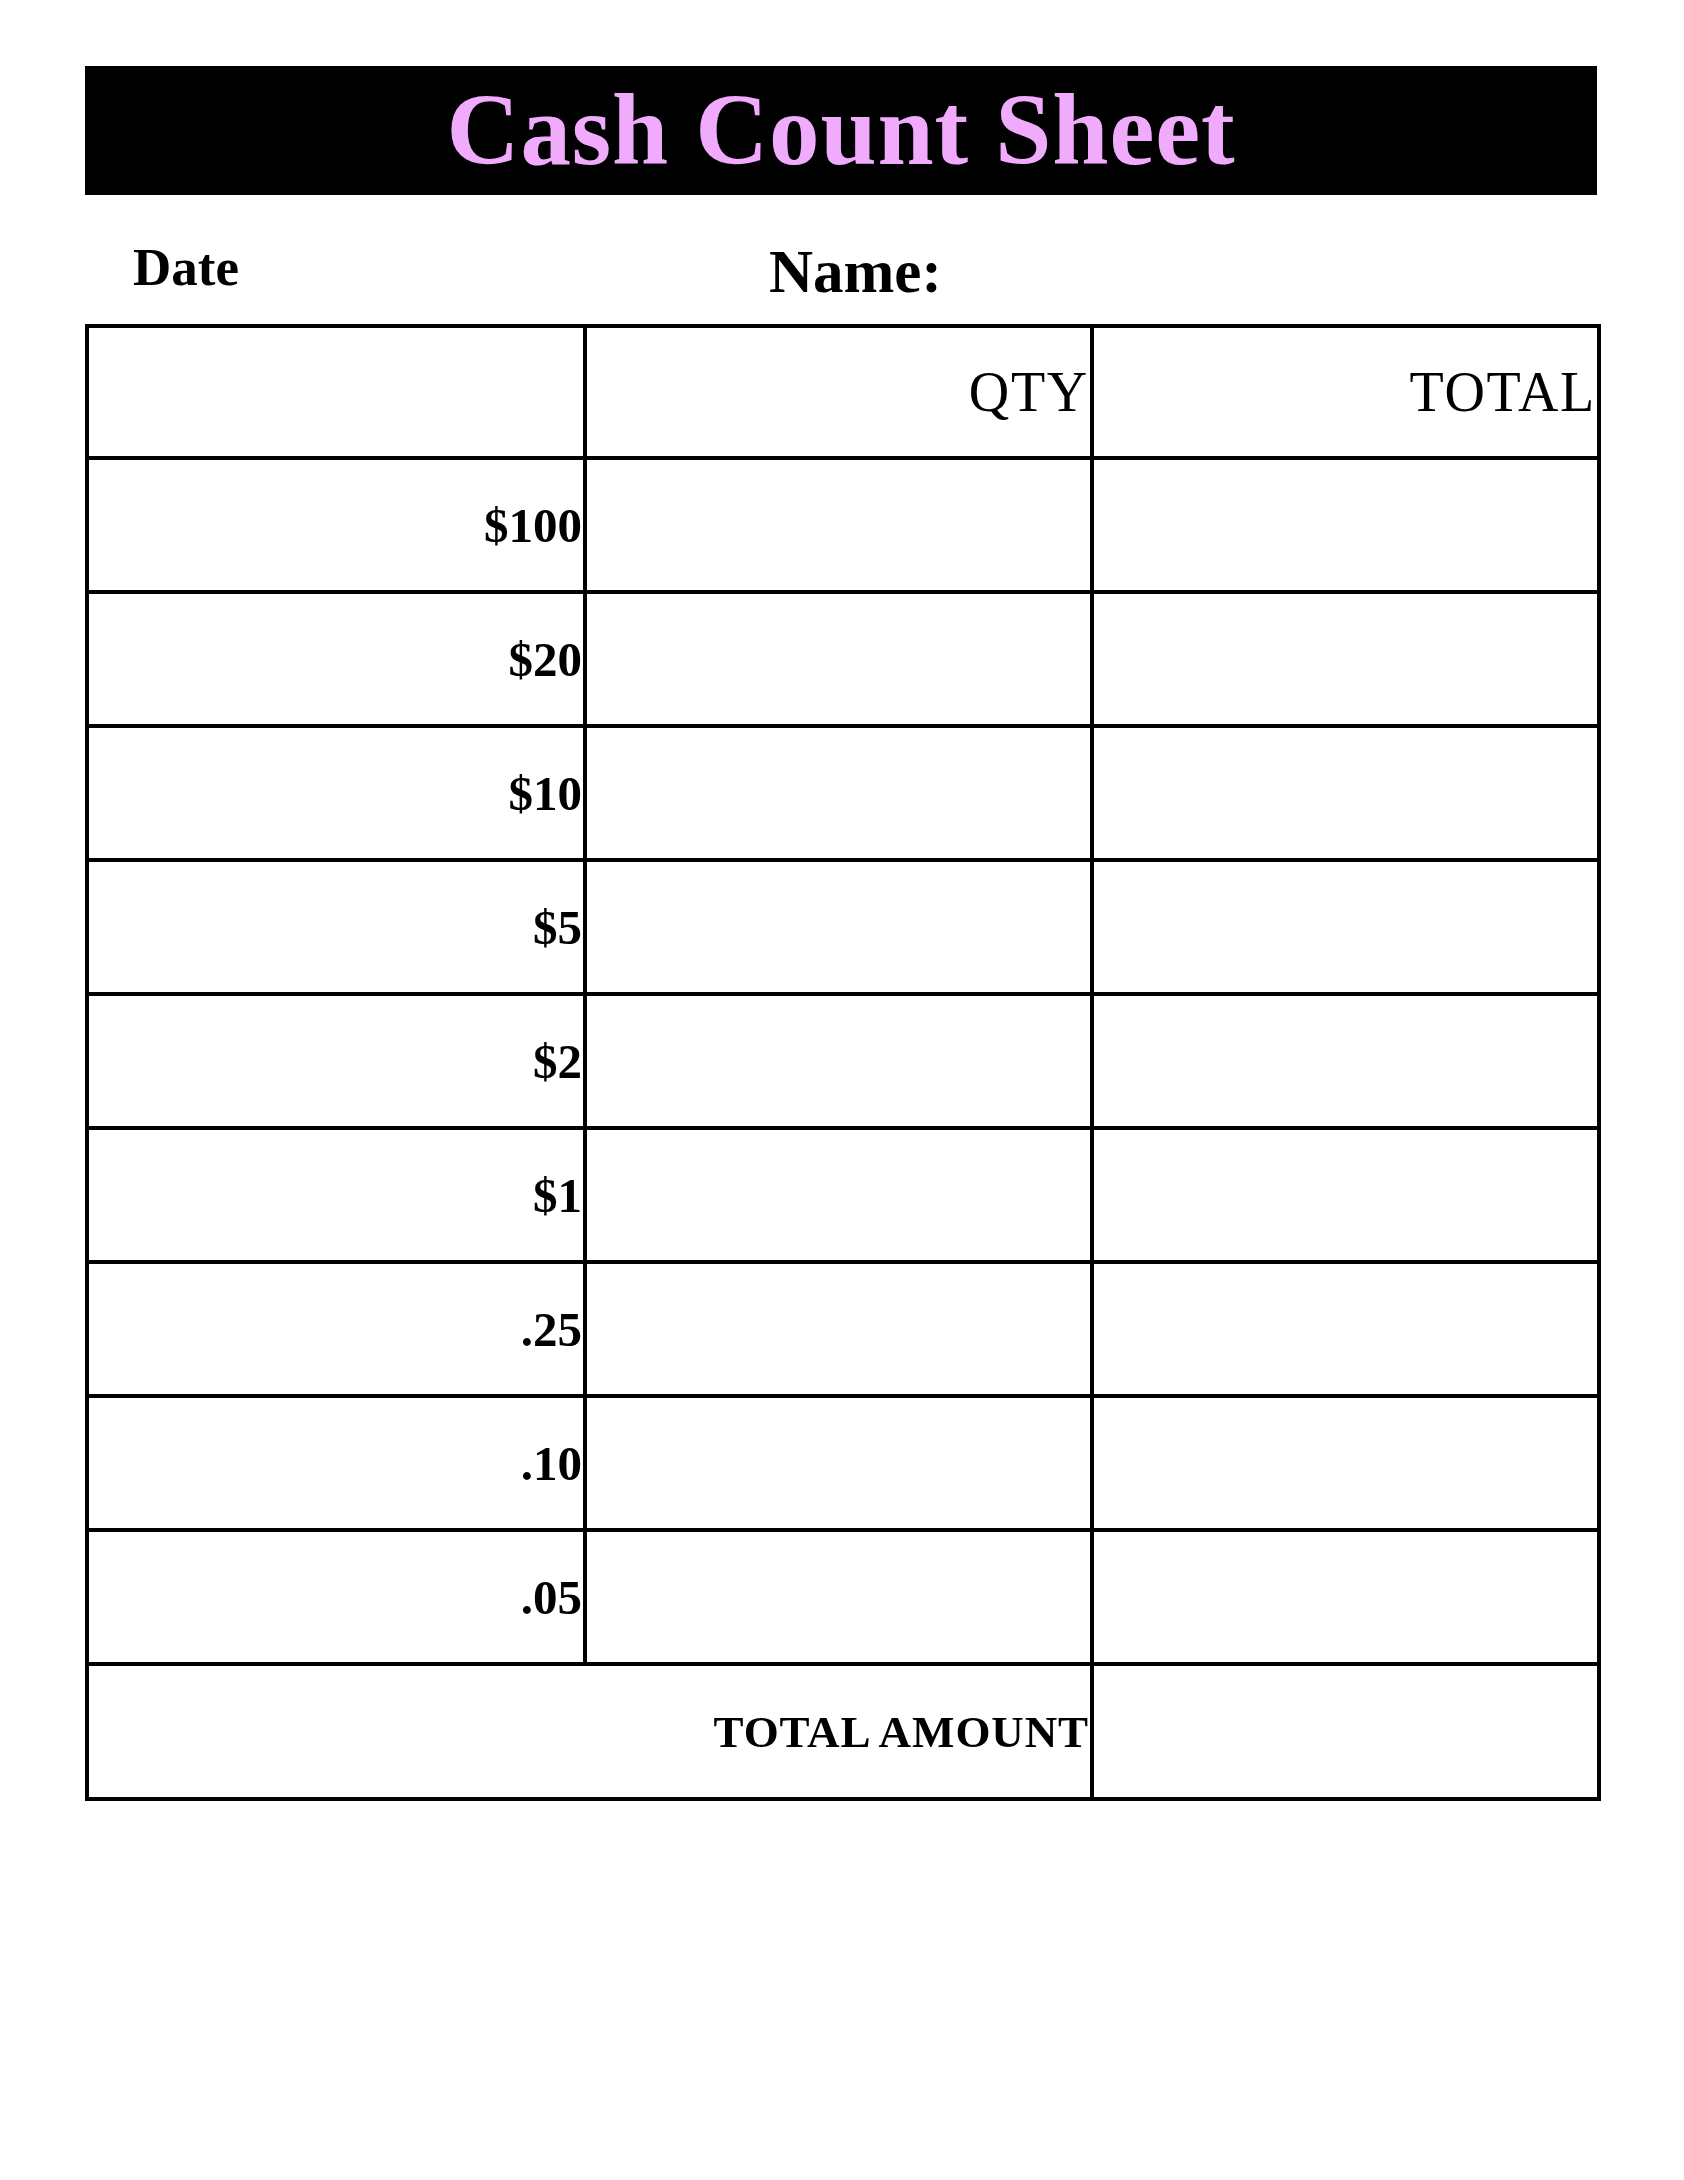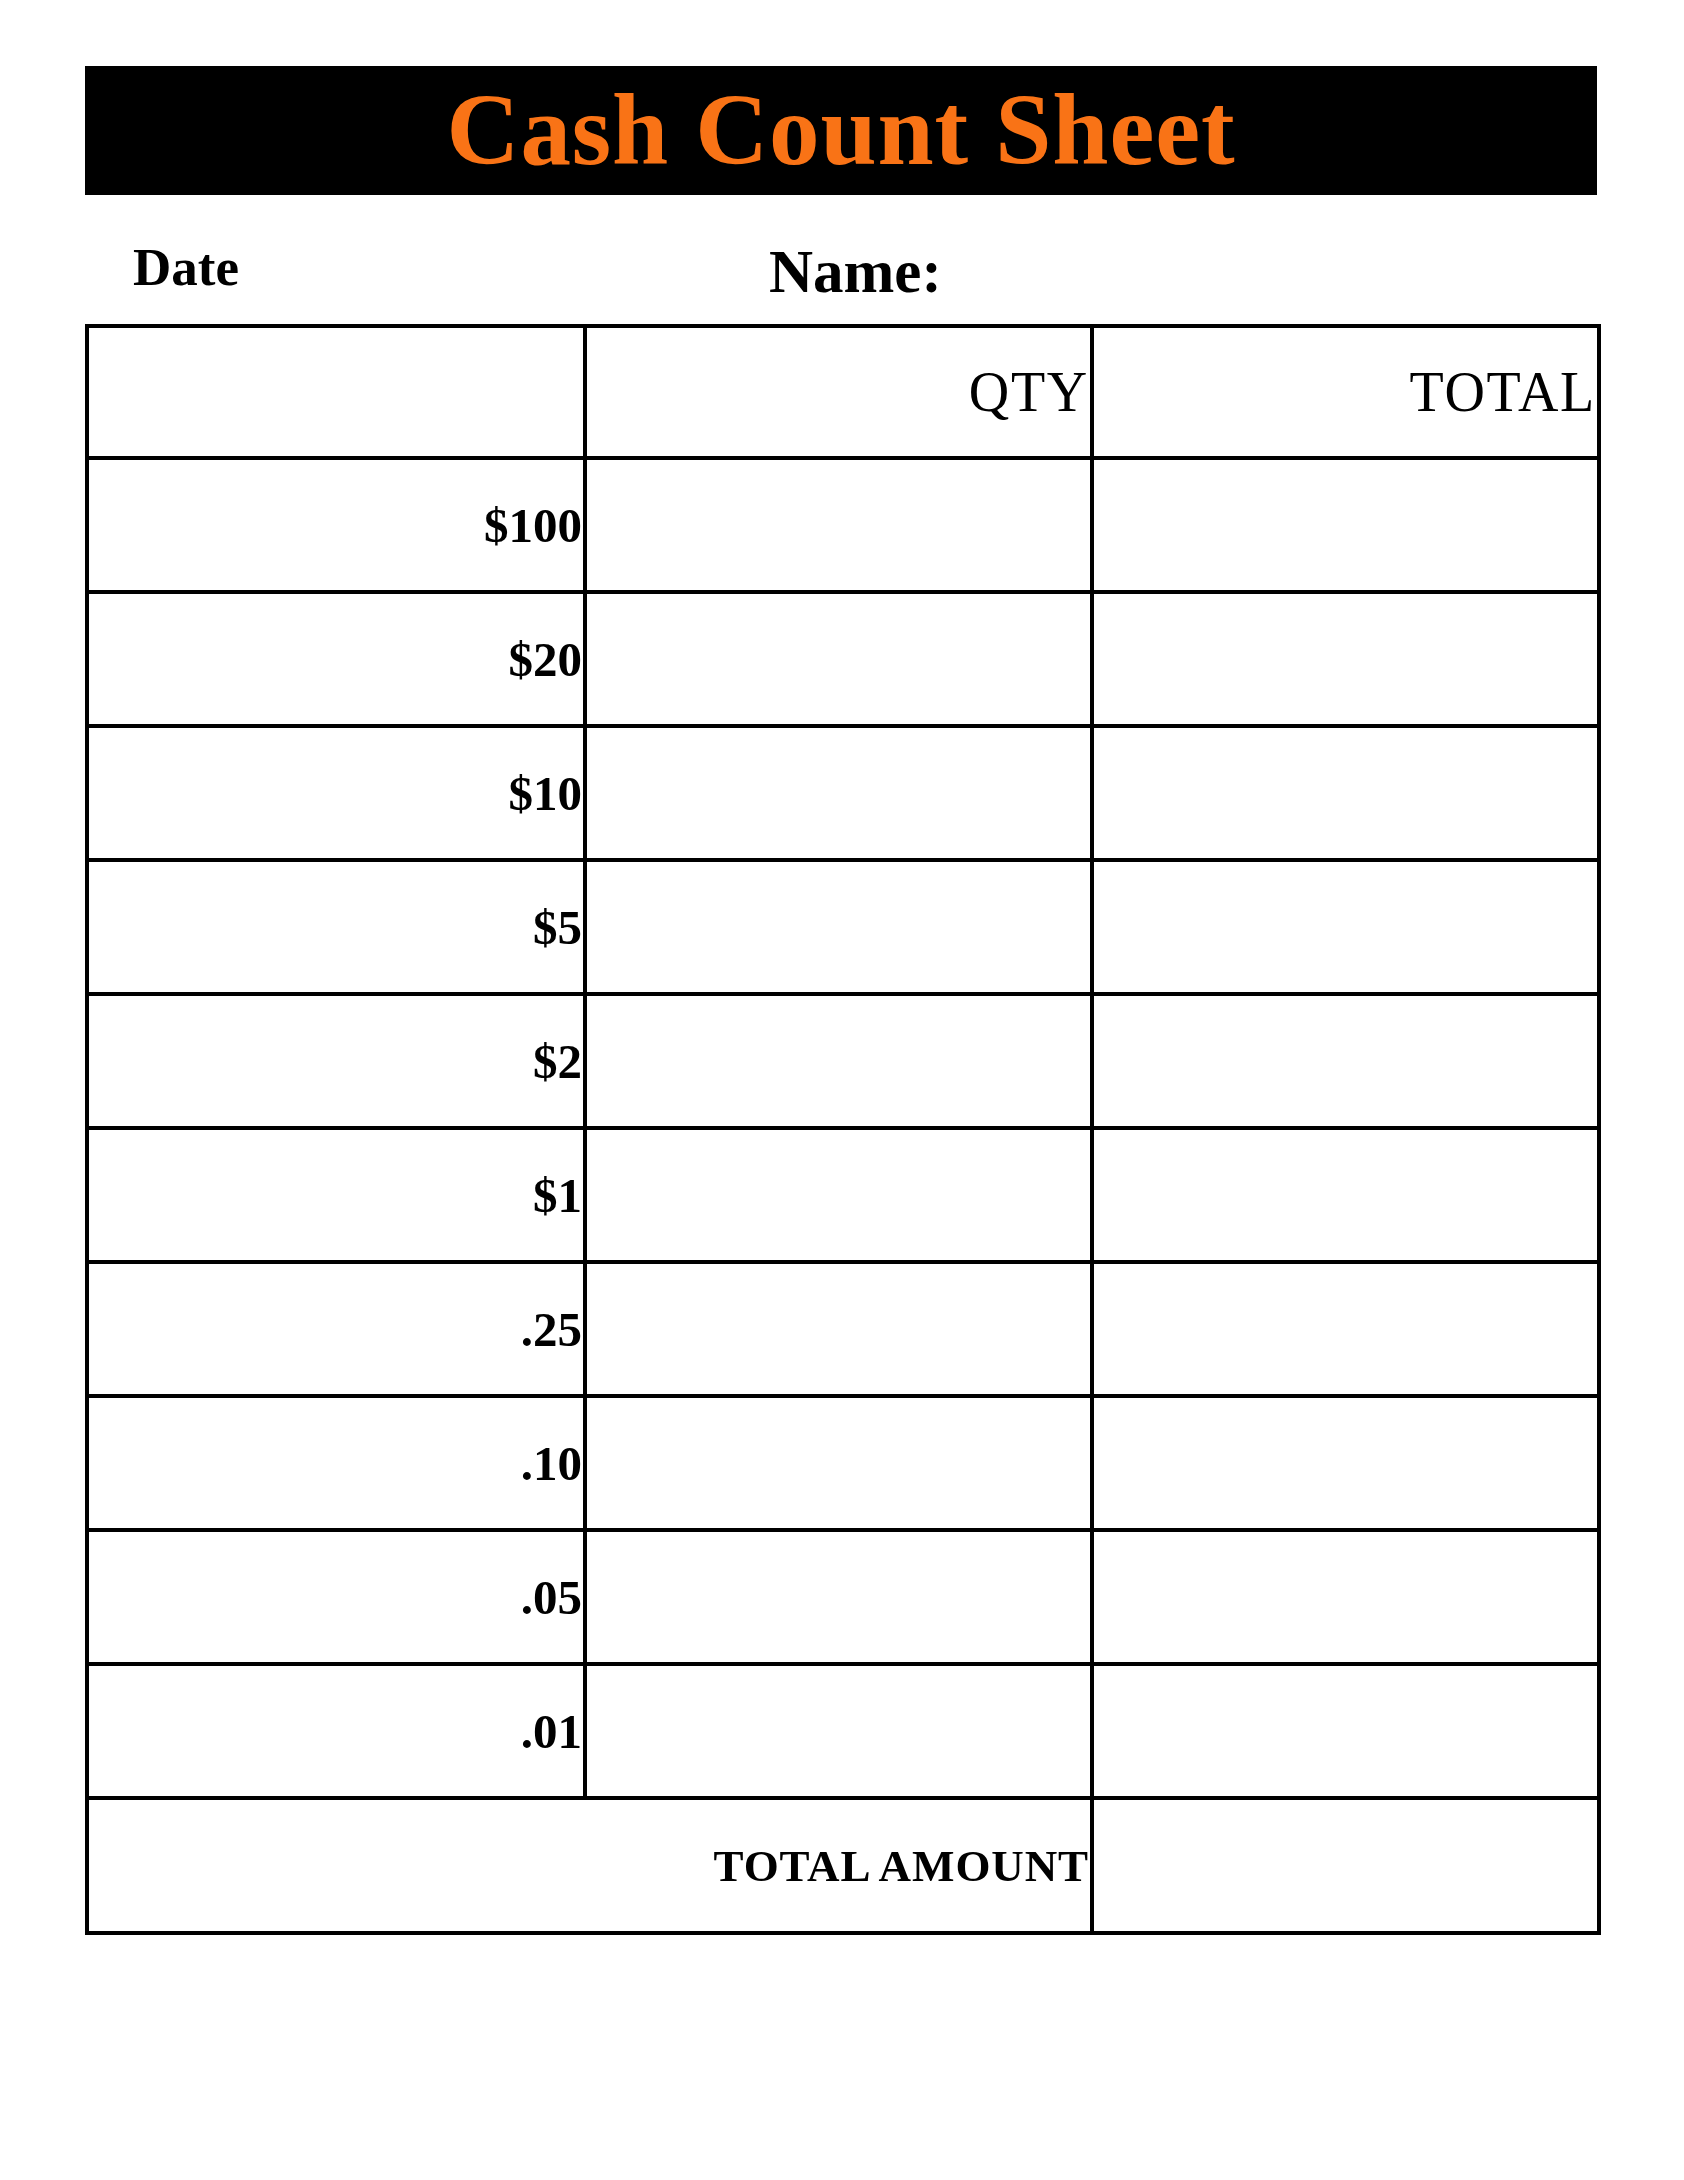--- a/index.html
+++ b/index.html
@@ -30,21 +30,21 @@
     left: 85px;
     top: 66px;
     width: 1512px;
     height: 129px;
     background: #000000;
     display: flex;
     align-items: center;
     justify-content: center;
   }
   .title-text {
-    color: #f97316;
+    color: #f0abfc;
     font-family: "Liberation Serif", serif;
     font-weight: bold;
     font-size: 101px;
     letter-spacing: 0.9px;
     line-height: 1;
     white-space: nowrap;
   }
 
   
   .meta-row {
@@ -197,25 +197,20 @@
         <td class="entry-cell"></td>
         <td class="entry-cell"></td>
       </tr>
 
       <tr>
         <td class="denom-cell">.05</td>
         <td class="entry-cell"></td>
         <td class="entry-cell"></td>
       </tr>
 
-      <tr>
-        <td class="denom-cell">.01</td>
-        <td class="entry-cell"></td>
-        <td class="entry-cell"></td>
-      </tr>
 
       <tr>
         <td class="totals-label" colspan="2">TOTAL AMOUNT</td>
         <td class="totals-value"></td>
       </tr>
     </tbody>
   </table>
 
 </div>
 

